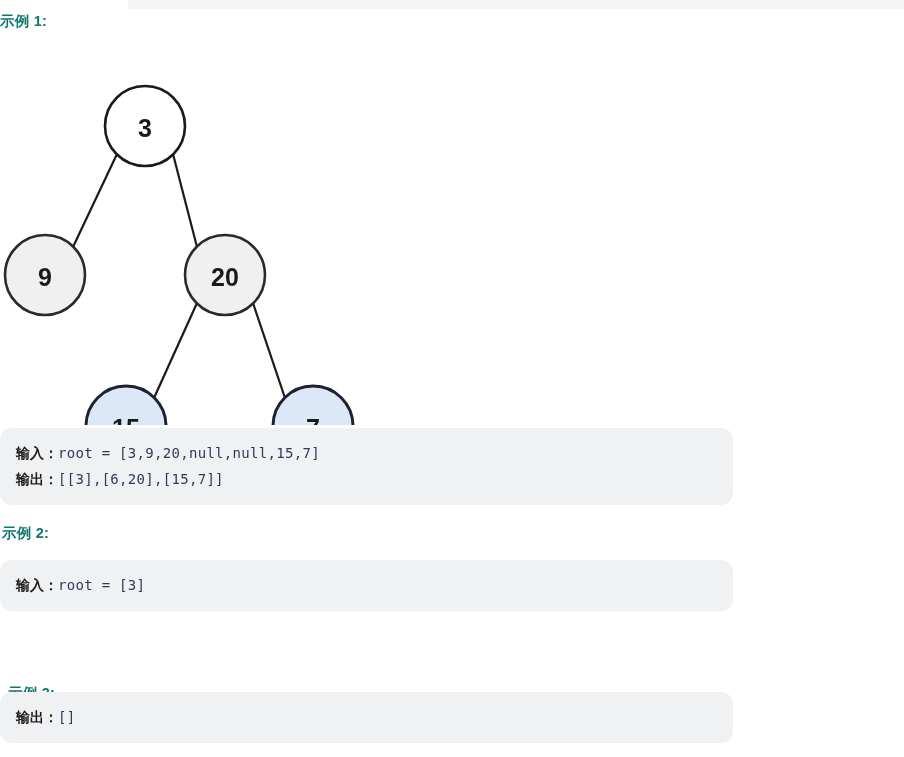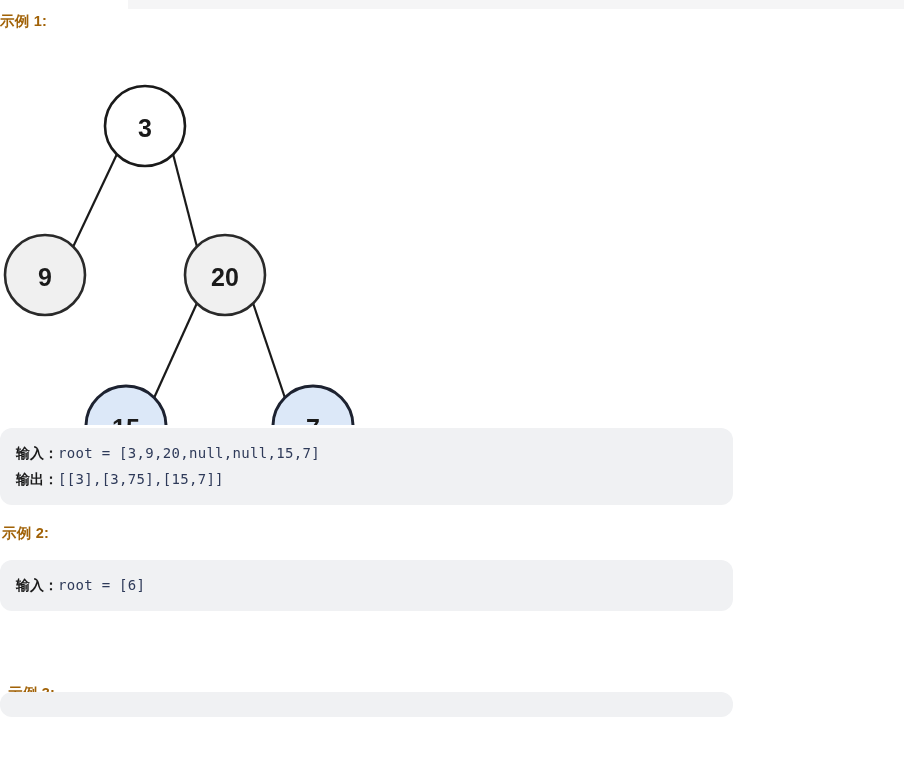--- a/index.html
+++ b/index.html
@@ -30,21 +30,21 @@
     position: absolute;
     left: 0;
     top: 0;
     width: 904px;
   }
 
   .example-heading {
     position: absolute;
     font-size: 14.5px;
     font-weight: 700;
-    color: #a16207;
+    color: #0f766e;
     letter-spacing: 0.2px;
     white-space: nowrap;
   }
 
   
   .tree-figure {
     position: absolute;
     left: 0;
     top: 40px;
     width: 400px;
@@ -120,27 +120,28 @@
         <text class="node-label" x="45" y="237">9</text>
         <text class="node-label" x="225" y="237">20</text>
         <text class="node-label" x="126" y="388">15</text>
         <text class="node-label" x="313" y="388">7</text>
       </g>
     </svg>
   </div>
 
   <div class="code-block" style="top:428px;">
     <div class="code-line"><span class="code-label">输入：</span><span class="code-value">root = [3,9,20,null,null,15,7]</span></div>
-    <div class="code-line"><span class="code-label">输出：</span><span class="code-value">[[3],[3,75],[15,7]]</span></div>
+    <div class="code-line"><span class="code-label">输出：</span><span class="code-value">[[3],[6,20],[15,7]]</span></div>
   </div>
 
   <div class="example-heading" style="left:2px; top:524px;">示例 2:</div>
 
   <div class="code-block" style="top:560px;">
-    <div class="code-line"><span class="code-label">输入：</span><span class="code-value">root = [6]</span></div>
+    <div class="code-line"><span class="code-label">输入：</span><span class="code-value">root = [3]</span></div>
   </div>
 
   <div class="example-heading" style="left:0px; top:684px;padding-left:8px;">示例 3:</div>
 
   <div class="code-block" style="top:692px;">
+    <div class="code-line"><span class="code-label">输出：</span><span class="code-value">[]</span></div>
   </div>
 
 </div>
 
 </body></html>

